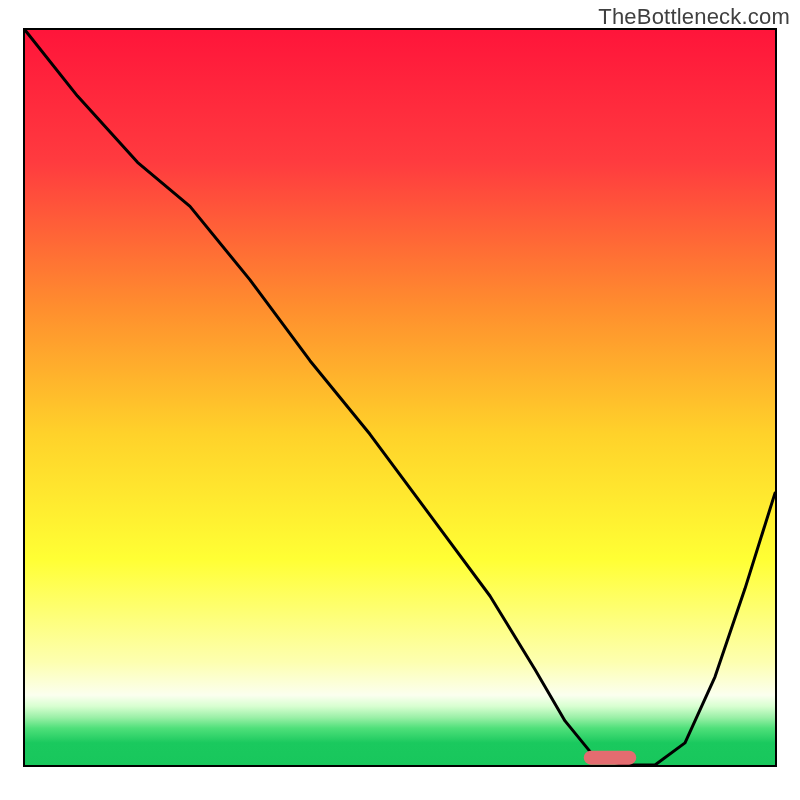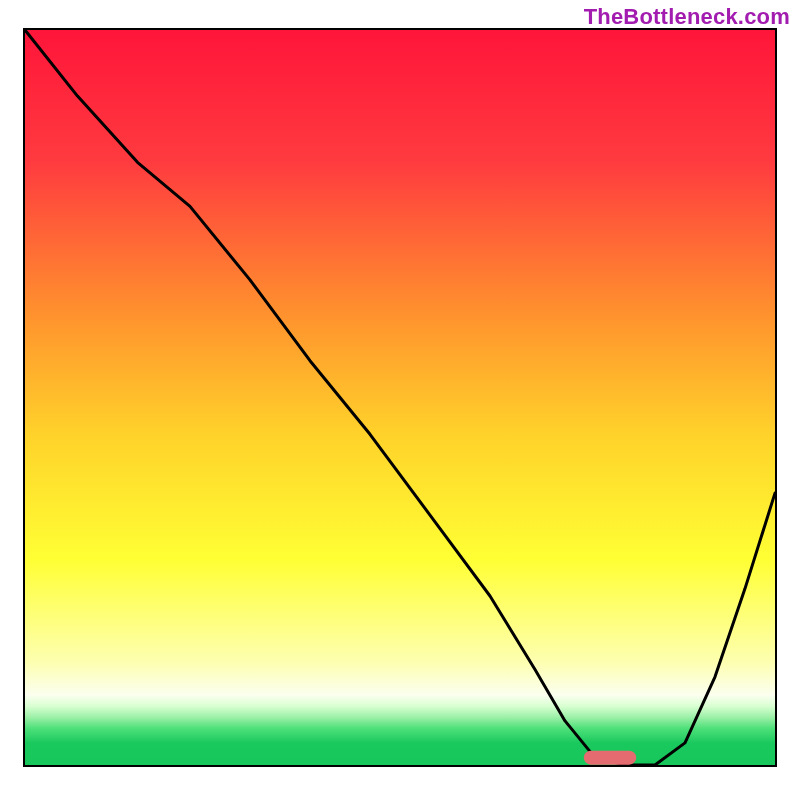--- a/index.html
+++ b/index.html
@@ -14,22 +14,22 @@
     position: relative;
     width: 800px;
     height: 800px;
     overflow: hidden;
   }
   .watermark {
     position: absolute;
     top: 4px;
     right: 10px;
     font-size: 22px;
-    font-weight: 700;
-    color: #a21caf;
+    font-weight: 400;
+    color: #404040;
     letter-spacing: 0.2px;
     z-index: 5;
   }
   svg {
     position: absolute;
     top: 0;
     left: 0;
     display: block;
   }
 </style>

